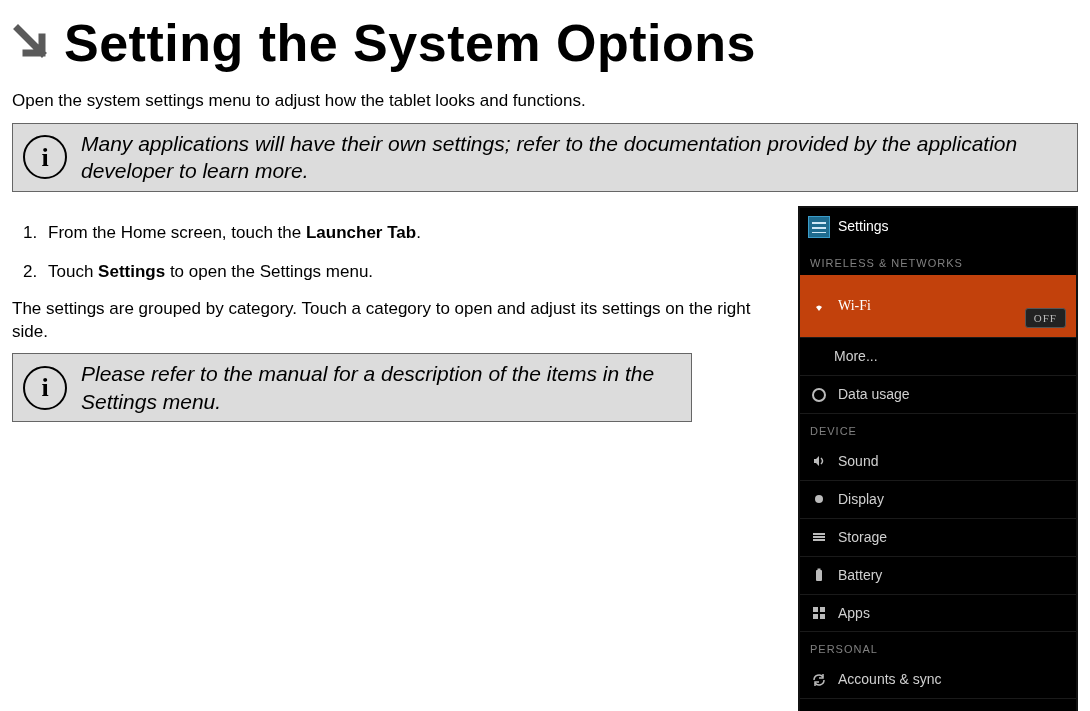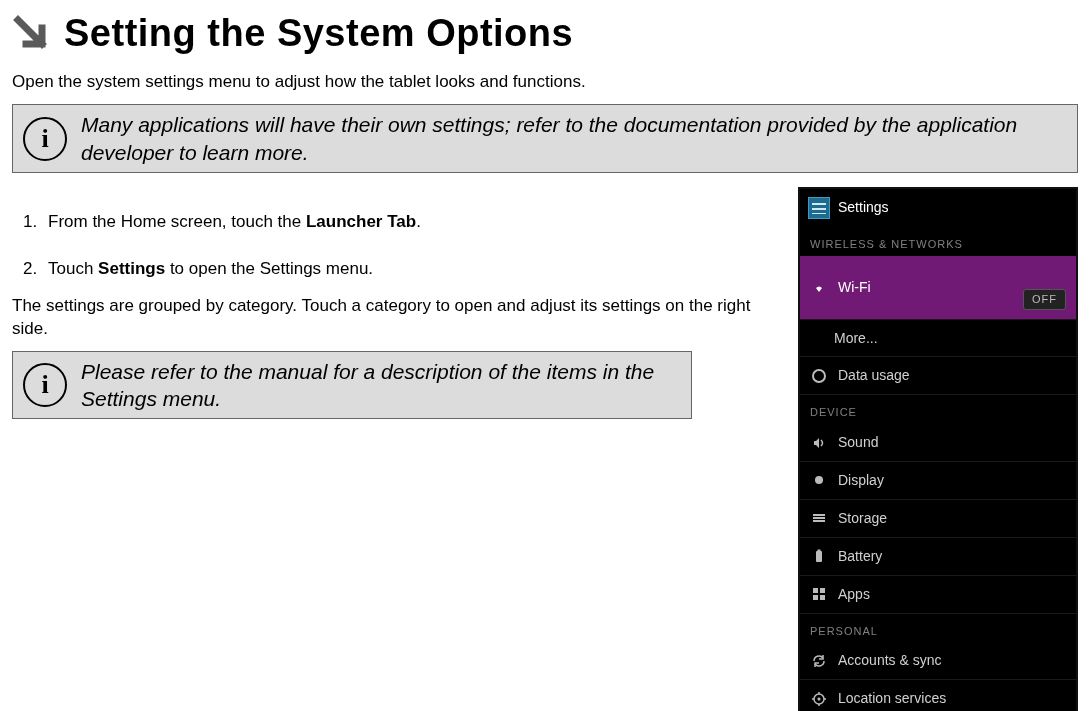--- a/index.html
+++ b/index.html
@@ -11,21 +11,21 @@
     height: 711px;
     padding: 8px 12px;
     font-size: 17px;
     line-height: 1.35;
   }
   .title-row { display: flex; align-items: center; gap: 12px; }
   .title-arrow svg { width: 40px; height: 40px; display: block; }
   .title-text {
     font-family: "Century Gothic", "Futura", Arial, sans-serif;
     font-weight: 700;
-    font-size: 38px;
+    font-size: 52px;
     letter-spacing: 0.5px;
   }
   .intro { margin: 12px 0 10px 0; }
 
   .info-box {
     border: 1px solid #666;
     background: #dcdcdc;
     display: flex;
     align-items: center;
     gap: 14px;
@@ -47,21 +47,21 @@
     background: #dcdcdc;
   }
   .info-text { font-style: italic; font-size: 21px; line-height: 1.3; }
 
   .two-col { display: flex; gap: 20px; align-items: flex-start; }
   .left-col { flex: 1 1 auto; }
   .right-col { flex: 0 0 280px; }
 
   .para { margin: 10px 0; }
   ol.steps { list-style: decimal; padding-left: 30px; margin: 8px 0 10px 0; }
-  ol.steps li { margin: 24px 0 14px 0; padding-left: 6px; }
+  ol.steps li { margin: 16px 0 14px 0; padding-left: 6px; }
 
   
   .phone {
     width: 280px;
     background: #000;
     color: #d0d0d0;
     border: 2px solid #111;
     font-family: Arial, sans-serif;
     font-size: 14px;
   }
@@ -85,21 +85,21 @@
   .cat-label {
     font-size: 11px;
     color: #808080;
     letter-spacing: 1px;
     padding: 10px 10px 4px 10px;
   }
   .row {
     display: flex; align-items: center; gap: 10px;
     padding: 9px 10px; border-bottom: 1px solid #1a1a1a;
   }
-  .row.highlighted { background: #701a75; color: #fff; }
+  .row.highlighted { background: #c2410c; color: #fff; font-family: Liberation Serif, serif; }
   .row .label { flex: 1 1 auto; }
   .row.indent { padding-left: 34px; }
   .toggle {
     background: #222; color: #bbb; border: 1px solid #555;
     border-radius: 3px; font-size: 11px; padding: 2px 8px;
     letter-spacing: 1px;
     margin-top: 24px;
   }
   .ic { width: 18px; height: 18px; display: flex; align-items: center; justify-content: center; }
   .ic svg { width: 16px; height: 16px; }

